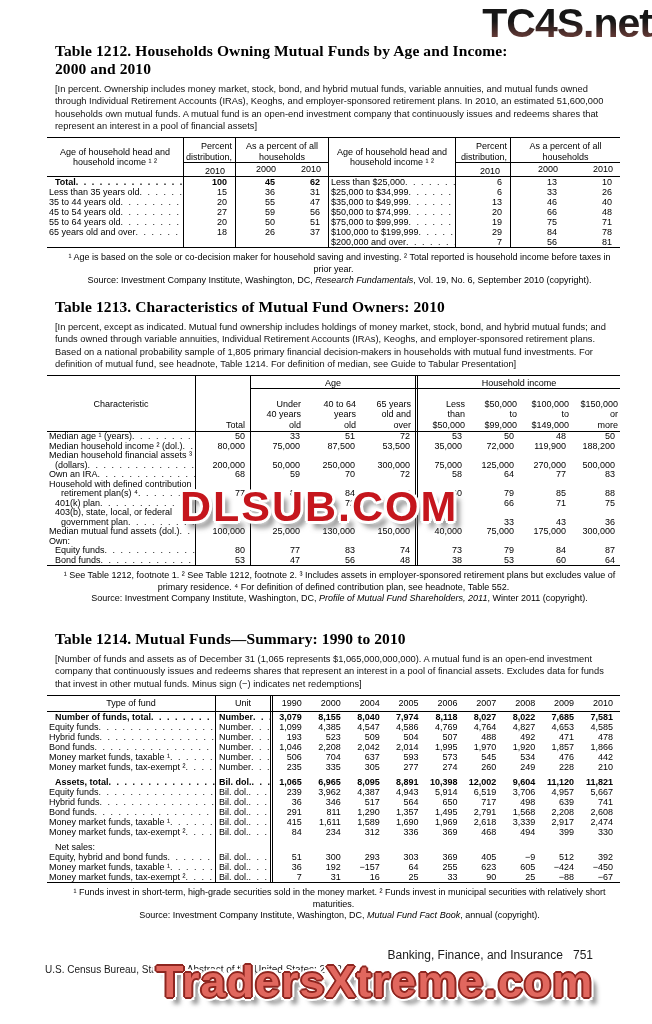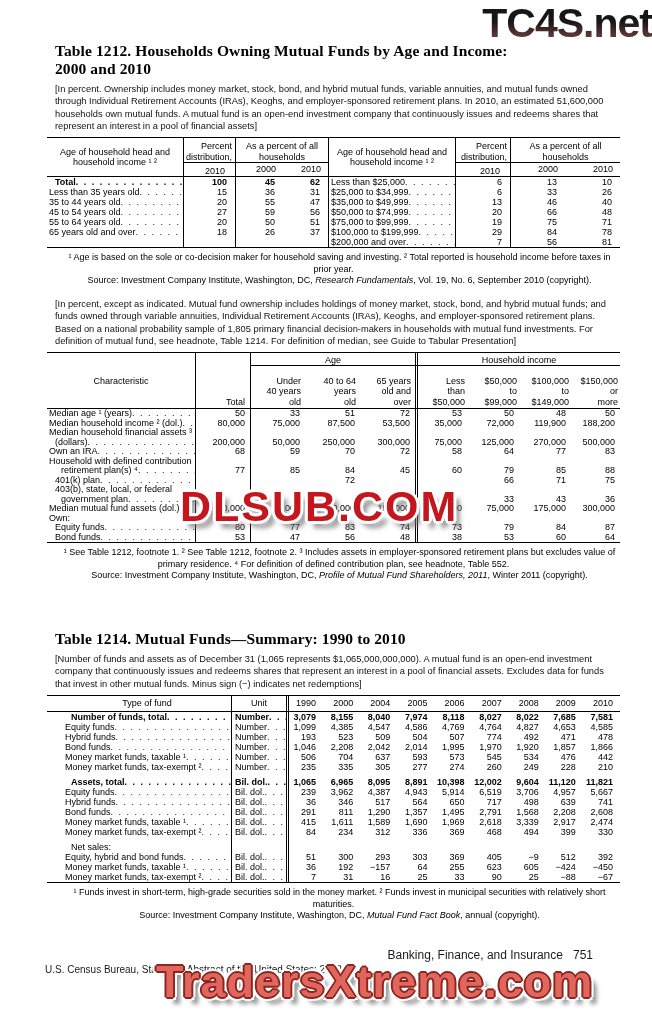--- a/index.html
+++ b/index.html
@@ -10,21 +10,21 @@
   #sec1212{top:42px;} #sec1213{top:298px;} #sec1214{top:630px;}
   .tbl-title{font-family:"Liberation Serif",serif;font-weight:bold;font-size:15.5px;
              line-height:1.16;margin:0 0 5px 0;padding-left:8px;letter-spacing:.1px;}
   .headnote{font-size:9.3px;line-height:1.33;padding-left:8px;color:#111;margin:0 0 5px 0;}
   
   .tbl{border-top:1px solid #000;border-bottom:1px solid #000;}
   .thead{border-bottom:1.5px solid #000;font-size:9px;}
   .r{display:grid;}
   .t12g{grid-template-columns:136px 52px 48px 45px 127px 55px 55px 55px;}
   .t13g{grid-template-columns:148px 55px 55px 55px 55px 52px 52px 52px 49px;}
-  .t14g{grid-template-columns:168px 55px repeat(9,1fr);margin-left:16px;}
+  .t14g{grid-template-columns:168px 55px repeat(9,1fr);}
   .tb .r{height:10px;line-height:10px;font-size:9px;}
   #t1213 .tb .r{height:9.5px;line-height:9.5px;}
   .r.spacer{height:5px !important;}
   .td{overflow:hidden;white-space:nowrap;}
   .num{text-align:right;padding-right:8px;}
   #t1213 .num{padding-right:5px;}
   #t1214 .num{padding-right:7px;}
   .lbl{display:flex;align-items:center;padding-left:2px;}
   .lbl .t{white-space:nowrap;}
   .dots{flex:1 1 auto;overflow:hidden;white-space:nowrap;letter-spacing:1.5px;}
@@ -224,20 +224,21 @@
           </div>
         </div>
     </div>
     <div class="fn">
       <p>¹ Age is based on the sole or co-decision maker for household saving and investing. ² Total reported is household income before taxes in prior year.</p>
       <p><span>Source: Investment Company Institute, Washington, DC, </span><i>Research Fundamentals</i><span>, Vol. 19, No. 6, September 2010 (copyright).</span></p>
     </div>
   </section>
 
   <section class="sec" id="sec1213">
+    <h2 class="tbl-title">Table 1213. Characteristics of Mutual Fund Owners: 2010</h2>
     <p class="headnote">[In percent, except as indicated. Mutual fund ownership includes holdings of money market, stock, bond, and hybrid mutual funds; and funds owned through variable annuities, Individual Retirement Accounts (IRAs), Keoghs, and employer-sponsored retirement plans. Based on a national probability sample of 1,805 primary financial decision-makers in households with mutual fund investments. For definition of mutual fund, see headnote, Table 1214. For definition of median, see Guide to Tabular Presentation]</p>
     <div class="tbl t13x" id="t1213">
       <div class="thead">
         <div class="hc hcC" style="grid-column:1;grid-row:1/3">Characteristic</div>
         <div class="bl1" style="grid-column:2;grid-row:1"></div>
         <div class="hc hcC hRule bl1" style="grid-column:3;grid-row:1;align-items:flex-end">Age</div>
         <div class="hc hcC hRule bl2" style="grid-column:4;grid-row:1;align-items:flex-end">Household income</div>
         <div class="hc hcR bl1" style="grid-column:2;grid-row:2;padding:0 5px 1px 0">Total</div>
         <div class="agecols bl1" style="grid-column:3;grid-row:2">
           <div class="hc hcR pre" style="padding:0 5px 1px 0">Under
@@ -531,21 +532,21 @@
             </div>
             <div class="td lbl" style="padding-left: 3px;">
               <div class="t">Number</div>
               <div class="dots"></div>
             </div>
             <div class="td num">193</div>
             <div class="td num">523</div>
             <div class="td num">509</div>
             <div class="td num">504</div>
             <div class="td num">507</div>
-            <div class="td num">774</div>
+            <div class="td num">488</div>
             <div class="td num">492</div>
             <div class="td num">471</div>
             <div class="td num">478</div>
           </div>
           <div class="r t14g">
             <div class="td lbl">
               <div class="t">Bond funds</div>
               <div class="dots"></div>
             </div>
             <div class="td lbl" style="padding-left: 3px;">

